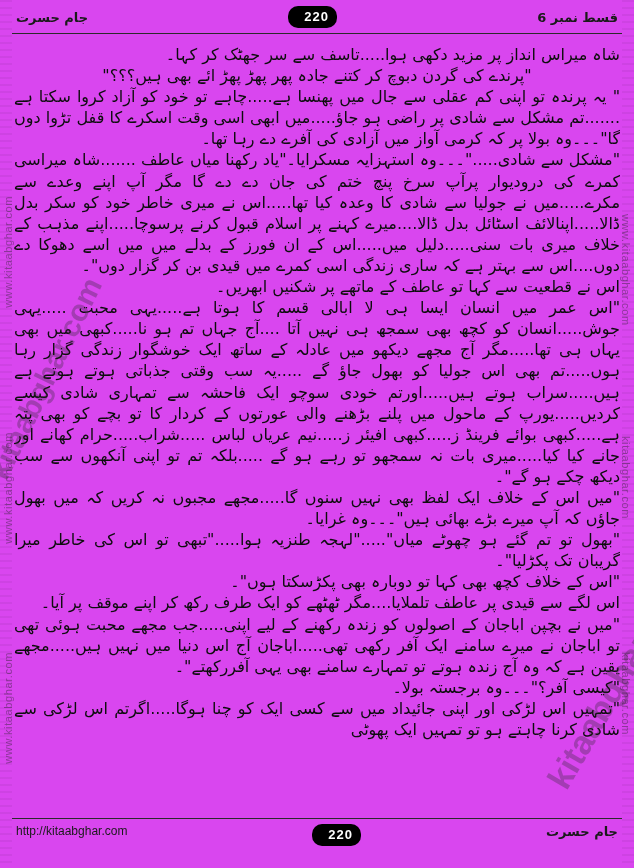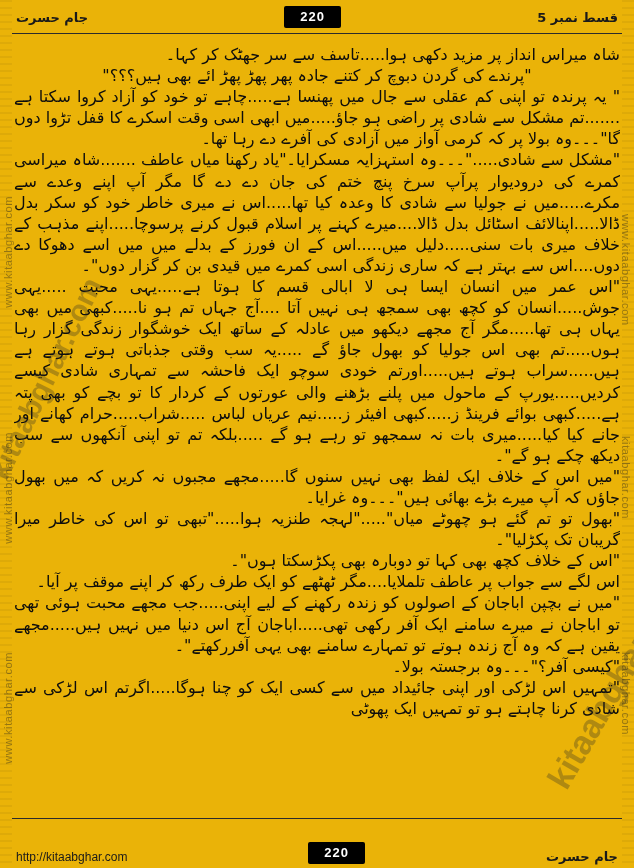--- a/index.html
+++ b/index.html
@@ -12,21 +12,21 @@
     height: 868px;
     position: relative;
     overflow: hidden;
     font-family: "DejaVu Sans", sans-serif;
     color: #111;
   }
 
   .page {
     position: absolute;
     inset: 0;
-    background: #eab308;
+    background: #d946ef;
     overflow: hidden;
   }
 
   
   .header {
     position: absolute;
     top: 0;
     left: 0;
     width: 634px;
     height: 34px;
@@ -42,22 +42,22 @@
     color: #1a1a1a;
     direction: rtl;
     letter-spacing: 0.5px;
     white-space: nowrap;
   }
   .page-num-pill {
     background: #000000;
     color: #ffffff;
     font-size: 13px;
     font-weight: bold;
-    padding: 3px 16px 4px 16px;
-    border-radius: 2px;
+    padding: 3px 8px 4px 16px;
+    border-radius: 10px;
     letter-spacing: 1px;
     font-family: "Liberation Sans", sans-serif;
   }
 
   .rule {
     position: absolute;
     left: 12px;
     width: 610px;
     height: 1px;
     background: #2b2b2b;
@@ -66,21 +66,21 @@
   .rule.bottom { top: 818px; }
 
   
   .footer {
     position: absolute;
     top: 824px;
     left: 0;
     width: 634px;
     height: 40px;
     display: flex;
-    align-items: flex-end;
+    align-items: flex-start;
     justify-content: space-between;
     padding: 0 16px;
     box-sizing: border-box;
   }
   .footer-url {
     font-size: 12px;
     color: #1a1a1a;
     font-family: "Liberation Sans", sans-serif;
     text-decoration: none;
   }
@@ -177,34 +177,35 @@
 <body>
 
 <div class="page">
 
   <div class="edge-bar left"></div>
   <div class="edge-bar right"></div>
 
   <div class="header">
     <div class="hdr-side">جام حسرت</div>
     <div class="page-num-pill">220</div>
-    <div class="hdr-side">قسط نمبر 5</div>
+    <div class="hdr-side">قسط نمبر 6</div>
   </div>
   <div class="rule top"></div>
 
   <div class="content">
     <p class="para">شاہ میراس انداز پر مزید دکھی ہوا.....تاسف سے سر جھٹک کر کہا۔</p>
     <p class="para center-last">"پرندے کی گردن دبوچ کر کتنے جادہ پھر پھڑ پھڑ ائے بھی ہیں؟؟؟"</p>
     <p class="para">" یہ پرندہ تو اپنی کم عقلی سے جال میں پھنسا ہے.....چاہے تو خود کو آزاد کروا سکتا ہے .......تم مشکل سے شادی پر راضی ہو جاؤ.....میں ابھی اسی وقت اسکرے کا قفل تڑوا دوں گا"۔۔۔وہ بولا پر کہ کرمی آواز میں آزادی کی آفرے دے رہا تھا۔</p>
     <p class="para">"مشکل سے شادی....."۔۔۔وہ استہزایہ مسکرایا۔"یاد رکھنا میاں عاطف .......شاہ میراسی کمرے کی  درودیوار پرآپ سرخ پنچ ختم کی جان دے دے گا مگر آپ اپنے وعدے سے مکرے.....میں نے جولیا سے شادی کا وعدہ کیا تھا.....اس نے میری خاطر خود کو سکر بدل ڈالا.....اپنالائف اسٹائل بدل ڈالا....میرے کہنے پر اسلام قبول کرنے پرسوچا.....اپنے مذہب کے خلاف میری بات سنی.....دلیل میں.....اس کے ان فورز کے بدلے میں میں اسے دھوکا دے دوں....اس سے بہتر ہے کہ ساری زندگی اسی کمرے میں قیدی بن کر گزار دوں"۔</p>
+    <p class="para">اس نے قطعیت سے کہا تو عاطف کے ماتھے پر شکنیں ابھریں۔</p>
     <p class="para">"اس عمر میں انسان ایسا ہی لا ابالی قسم کا ہوتا ہے.....یہی محبت .....یہی جوش.....انسان کو کچھ بھی سمجھ ہی نہیں آتا ....آج جہاں تم ہو نا.....کبھی میں بھی یہاں ہی تھا.....مگر آج مجھے دیکھو میں عادلہ کے ساتھ ایک خوشگوار زندگی گزار رہا ہوں.....تم بھی اس جولیا کو بھول جاؤ گے .....یہ سب وقتی جذباتی ہوتے ہوتے ہے ہیں.....سراب ہوتے ہیں.....اورتم خودی سوچو ایک فاحشہ سے تمہاری شادی کیسے کردیں.....یورپ کے ماحول  میں پلنے بڑھنے والی عورتوں کے کردار کا تو بچے کو بھی پتہ ہے.....کبھی بوائے فرینڈ ز.....کبھی افیئر ز.....نیم عریاں لباس .....شراب.....حرام کھانے اور جانے کیا کیا.....میری بات نہ سمجھو تو رہے ہو گے .....بلکہ تم تو اپنی آنکھوں سے سب دیکھ چکے ہو گے"۔</p>
     <p class="para">"میں اس کے خلاف ایک لفظ بھی نہیں سنوں گا.....مجھے مجبوں نہ کریں کہ میں بھول جاؤں کہ آپ میرے بڑے بھائی ہیں"۔۔۔وہ غرایا۔</p>
     <p class="para">"بھول تو تم گئے ہو چھوٹے میاں"....."لہجہ طنزیہ ہوا....."تبھی تو اس کی خاطر میرا گریبان تک پکڑلیا"۔</p>
     <p class="para">"اس کے خلاف کچھ بھی کہا تو دوبارہ بھی پکڑسکتا ہوں"۔</p>
-    <p class="para">اس لگے سے جواب پر عاطف تلملایا....مگر ٹھٹھے کو ایک طرف رکھ کر اپنے موقف پر آیا۔</p>
+    <p class="para">اس لگے سے قیدی پر عاطف تلملایا....مگر ٹھٹھے کو ایک طرف رکھ کر اپنے موقف پر آیا۔</p>
     <p class="para">"میں نے بچپن اباجان کے اصولوں کو زندہ رکھنے  کے لیے اپنی.....جب مجھے محبت ہوئی تھی تو اباجان نے میرے سامنے ایک آفر رکھی تھی.....اباجان آج اس دنیا میں نہیں ہیں.....مجھے یقین ہے کہ وہ آج زندہ ہوتے تو تمہارے سامنے بھی یہی آفررکھتے"۔</p>
     <p class="para">"کیسی آفر؟"۔۔۔وہ برجستہ بولا۔</p>
     <p class="para">"تمہیں اس لڑکی اور اپنی جائیداد میں سے کسی ایک کو چنا ہوگا.....اگرتم اس لڑکی سے شادی کرنا چاہتے ہو تو تمہیں ایک پھوٹی</p>
   </div>
 
   <div class="wm-vert wm-left-1">www.kitaabghar.com</div>
   <div class="wm-vert wm-left-2">www.kitaabghar.com</div>
   <div class="wm-vert wm-left-3">www.kitaabghar.com</div>
   <div class="wm-vert wm-right-1">www.kitaabghar.com</div>
   <div class="wm-vert wm-right-2">kitaabghar.com</div>

